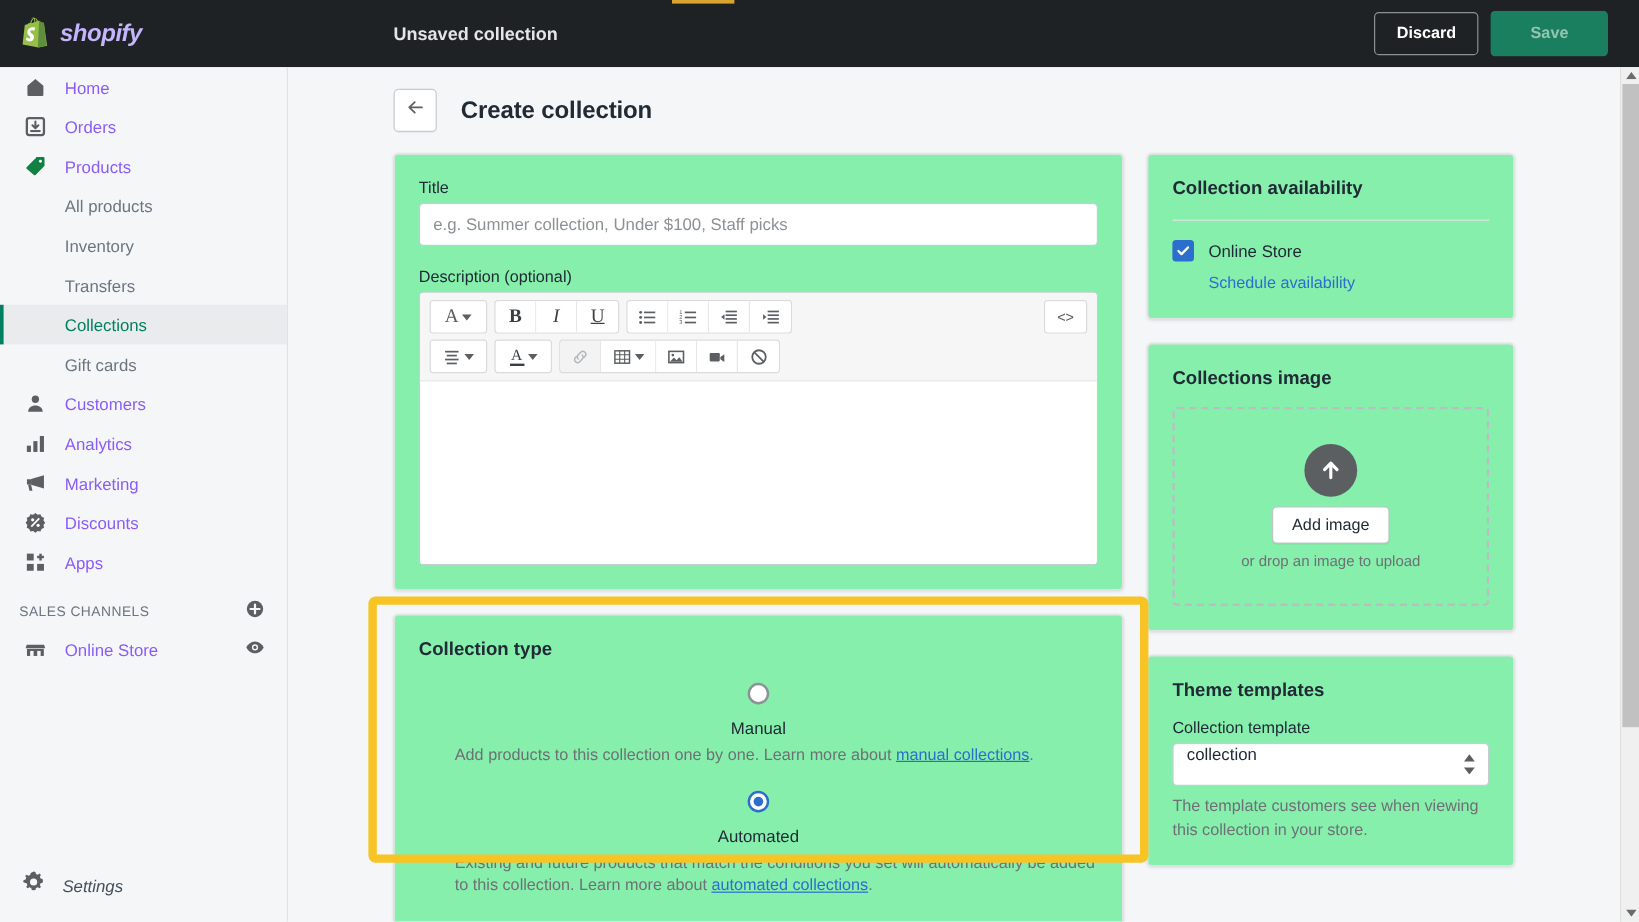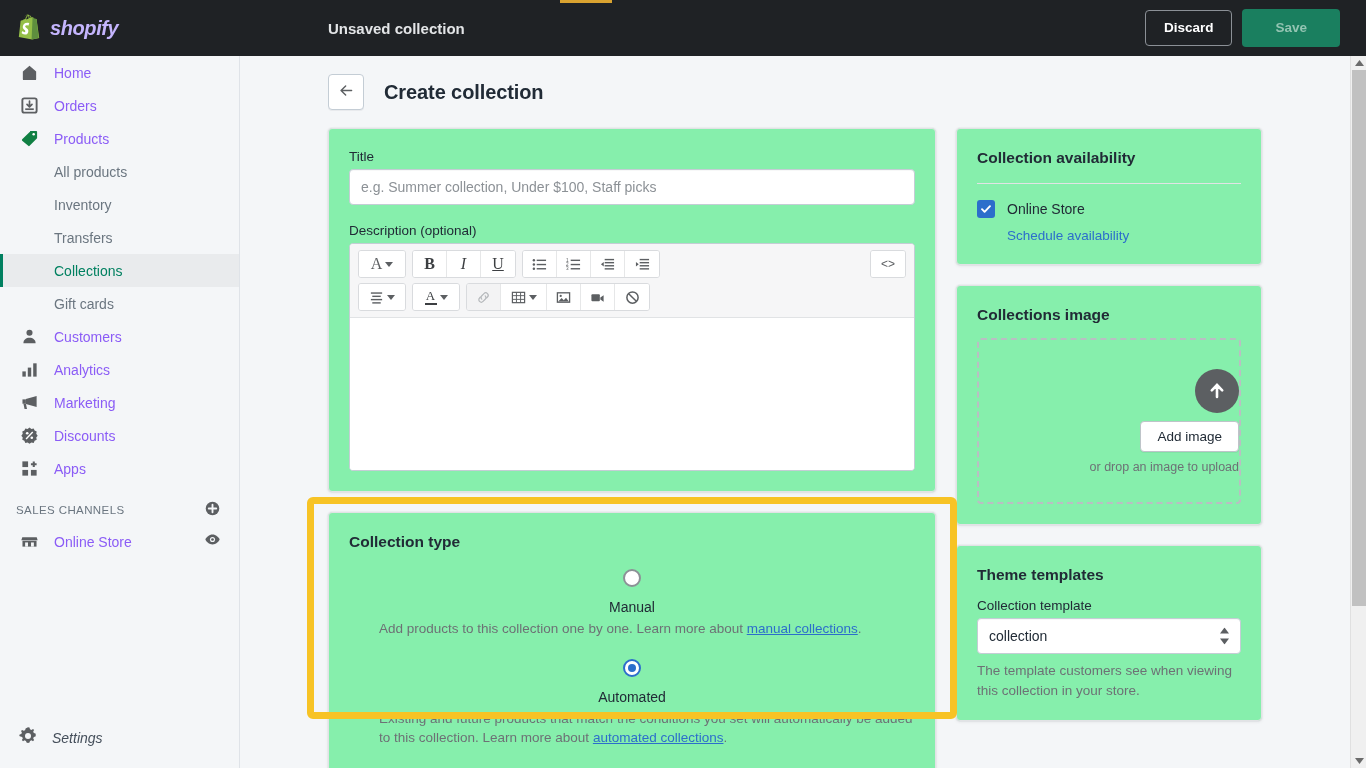--- a/index.html
+++ b/index.html
@@ -188,39 +188,39 @@
   .checkbox {
     width: 18px; height: 18px; border-radius: 3px; background: #2c6ecb;
     flex: 0 0 18px; display: flex; align-items: center; justify-content: center;
   }
   .check-label { font-size: 14px; color: #212b36; }
   .sched-link { font-size: 13.5px; color: #2c6ecb; margin-left: 30px; margin-top: 10px; display: inline-block; cursor: pointer; }
 
   .dropzone {
     border: 2px dashed #babec3; border-radius: 4px;
     height: 166px; margin-top: 14px;
-    display: flex; flex-direction: column; align-items: flex-end; justify-content: center;
+    display: flex; flex-direction: column; align-items: center; justify-content: center;
     gap: 8px;
   }
   .up-circle {
     width: 44px; height: 44px; border-radius: 50%; background: #5c5f62;
     display: flex; align-items: center; justify-content: center;
   }
   .add-img-btn {
     background: #fff; border: 1px solid #bec4c9; border-radius: 4px;
     padding: 7px 16px; font-size: 13.5px; color: #212b36; font-family: inherit;
     cursor: pointer; box-shadow: 0 1px 0 rgba(22,29,37,0.05);
   }
   .drop-hint { font-size: 12.5px; color: #6d7175; }
 
   .sel-label { font-size: 13.5px; color: #212b36; margin: 14px 0 5px; }
   .select-wrap { position: relative; }
   .select-box {
     width: 100%; height: 36px; border: 1px solid #c4cdd5; border-radius: 4px;
-    background: #fff; display: flex; align-items: center; padding: 0 11px;
+    background: #fff; display: flex; padding: 0 11px;
     font-size: 14px; color: #212b36; cursor: pointer;
     box-shadow: inset 0 1px 0 rgba(102,113,123,0.05);
   }
   .sel-arrows {
     position: absolute; right: 11px; top: 50%; transform: translateY(-50%);
     display: flex; flex-direction: column; gap: 3px;
   }
   .sel-help { font-size: 13.5px; color: #6d7175; line-height: 1.45; margin-top: 7px; }
 
   

